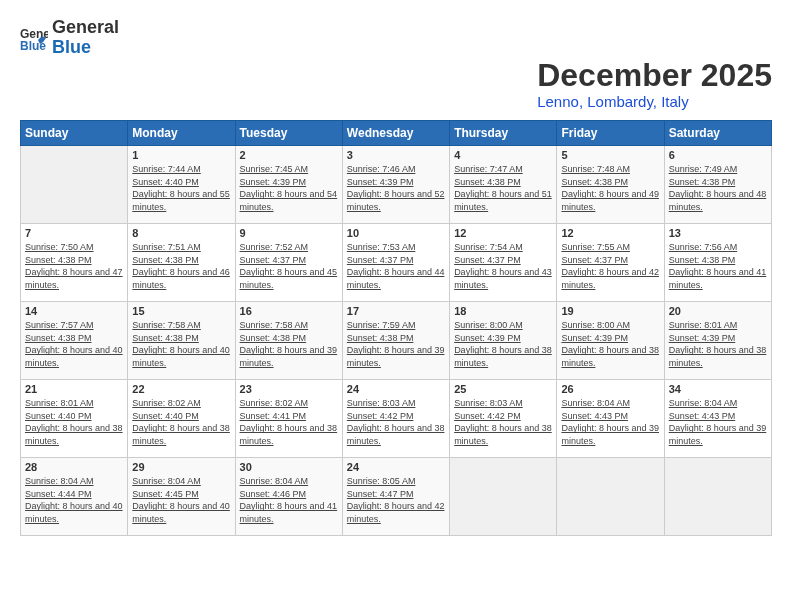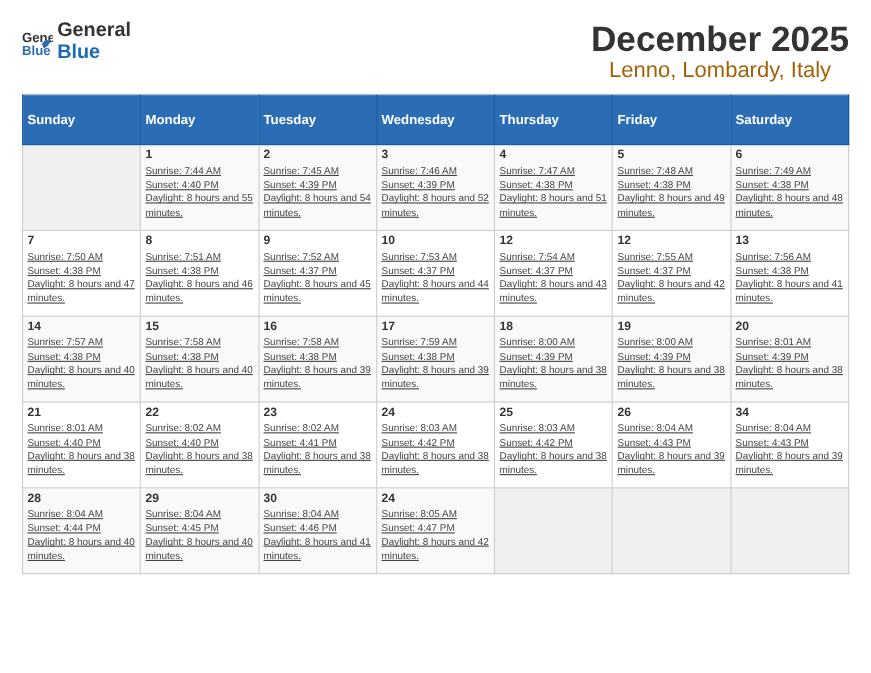--- a/index.html
+++ b/index.html
@@ -34,43 +34,44 @@
     }
     .logo-text span {
       color: #1a6ab5;
     }
     .logo-icon {
       width: 28px;
       height: 28px;
       margin-right: 4px;
     }
     .title-block {
-      text-align: center;
+      text-align: left;
+      margin-top: 40px;
     }
     .month-title {
       font-size: 32px;
       font-weight: bold;
       color: #333;
       line-height: 1.1;
     }
     .subtitle {
-      font-size: 20px;
-      color: #a16207;
+      font-size: 15px;
+      color: #1d4ed8;
     }
     table {
       width: 100%;
       border-collapse: collapse;
       table-layout: fixed;
     }
     thead th {
       background: #2a6db5;
       color: #fff;
       font-size: 12px;
       font-weight: bold;
-      padding: 15px 4px;
+      padding: 5px 4px;
       text-align: left;
       border: 1px solid #1a5a9a;
     }
     tbody td {
       border: 1px solid #ccc;
       vertical-align: top;
       padding: 3px 4px;
       font-size: 9.5px;
       color: #333;
       height: 78px;

